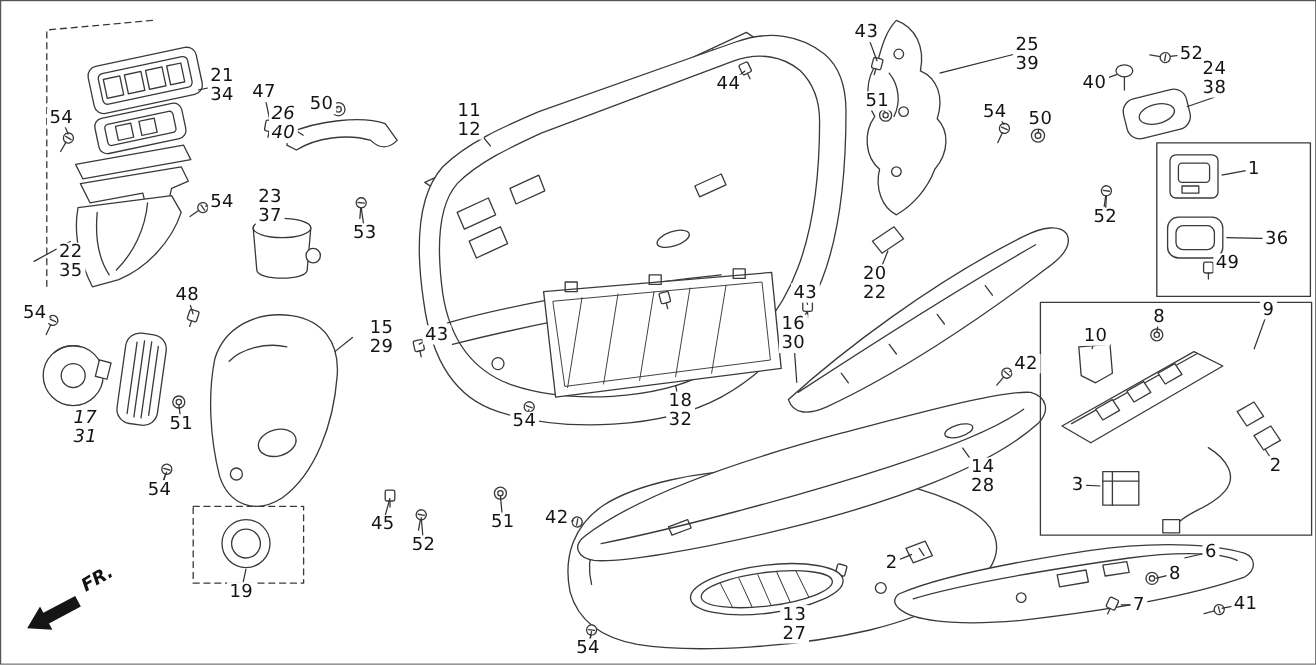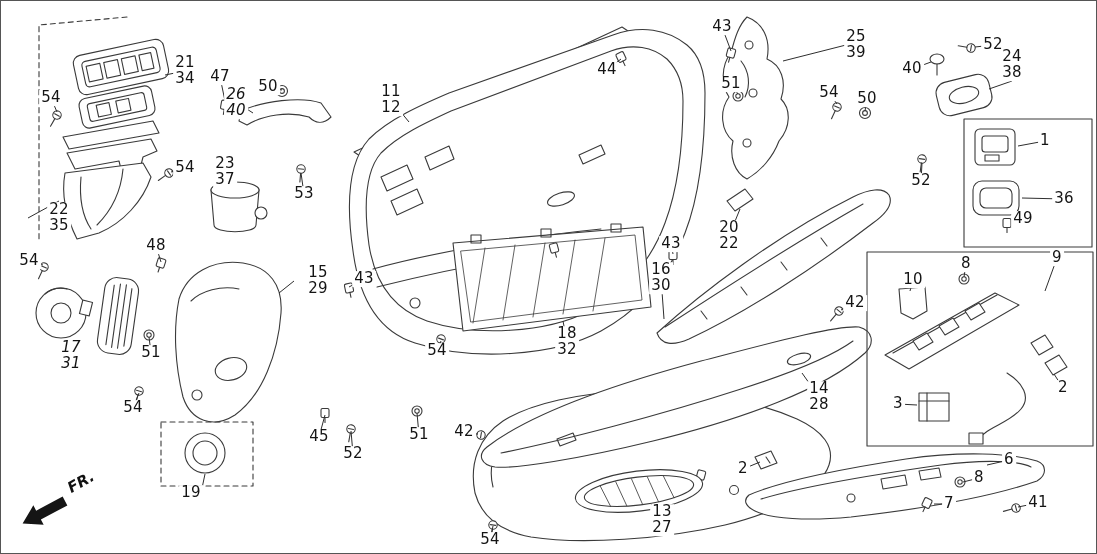--- a/index.html
+++ b/index.html
@@ -506,21 +506,21 @@
       <div class="callout" style="left: 948px; top: 503px;">
         <div>7</div>
       </div>
       <div class="callout" style="left: 1037px; top: 502px;">
         <div>41</div>
       </div>
       <div class="callout" style="left: 661px; top: 519px;">
         <div>13</div>
         <div>27</div>
       </div>
-      <div class="callout" style="left: 190px; top: 492px;">
+      <div class="callout" style="left: 200px; top: 492px;">
         <div>19</div>
       </div>
       <div class="callout" style="left: 489px; top: 539px;">
         <div>54</div>
       </div>
     </div>
 
   <div class="fr-label">FR.</div>
 
 </div>

